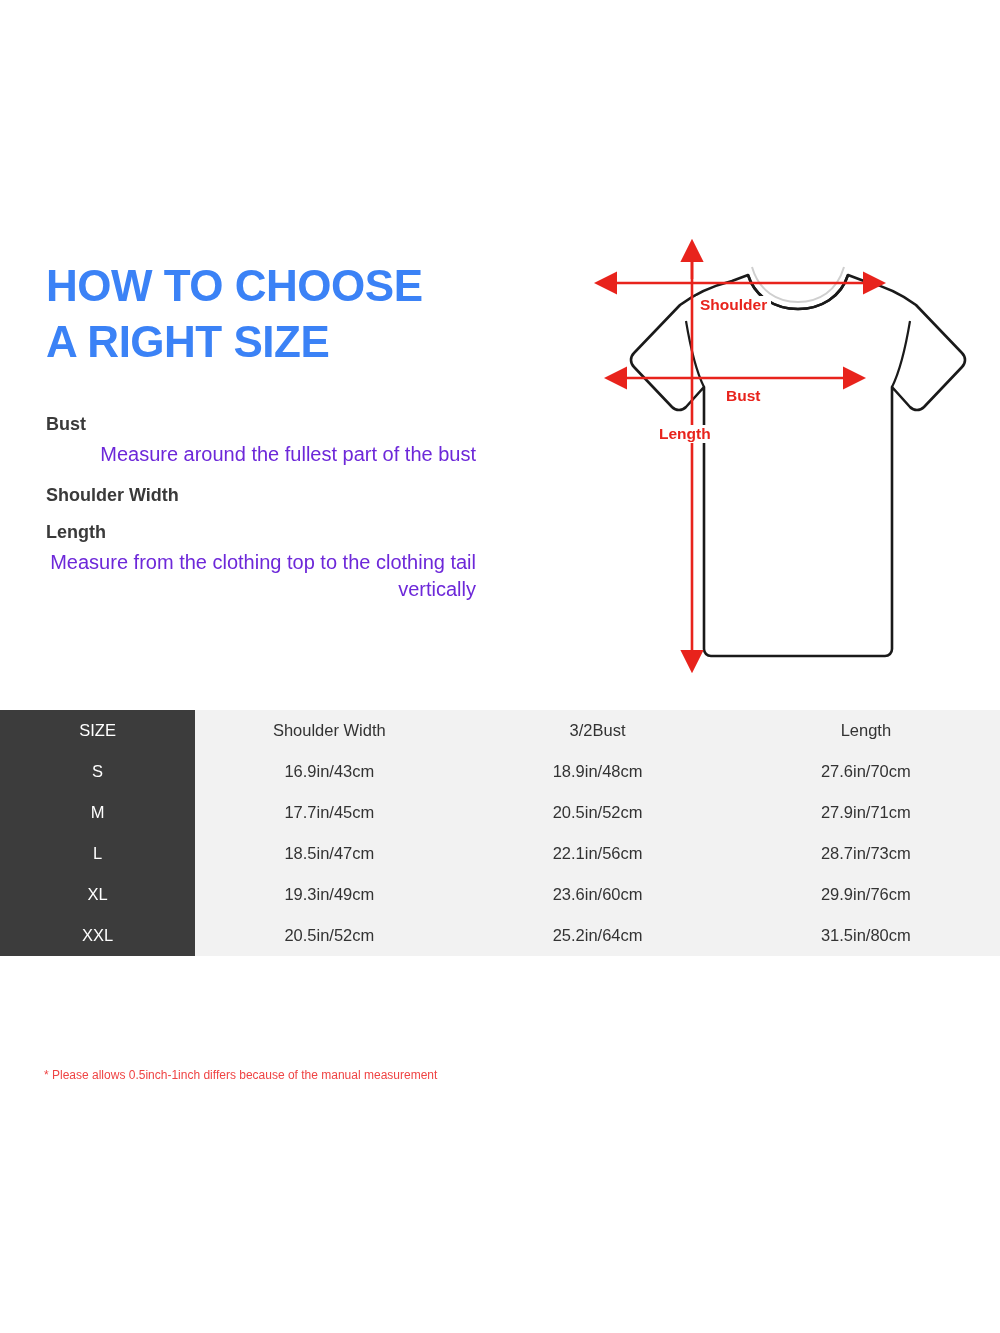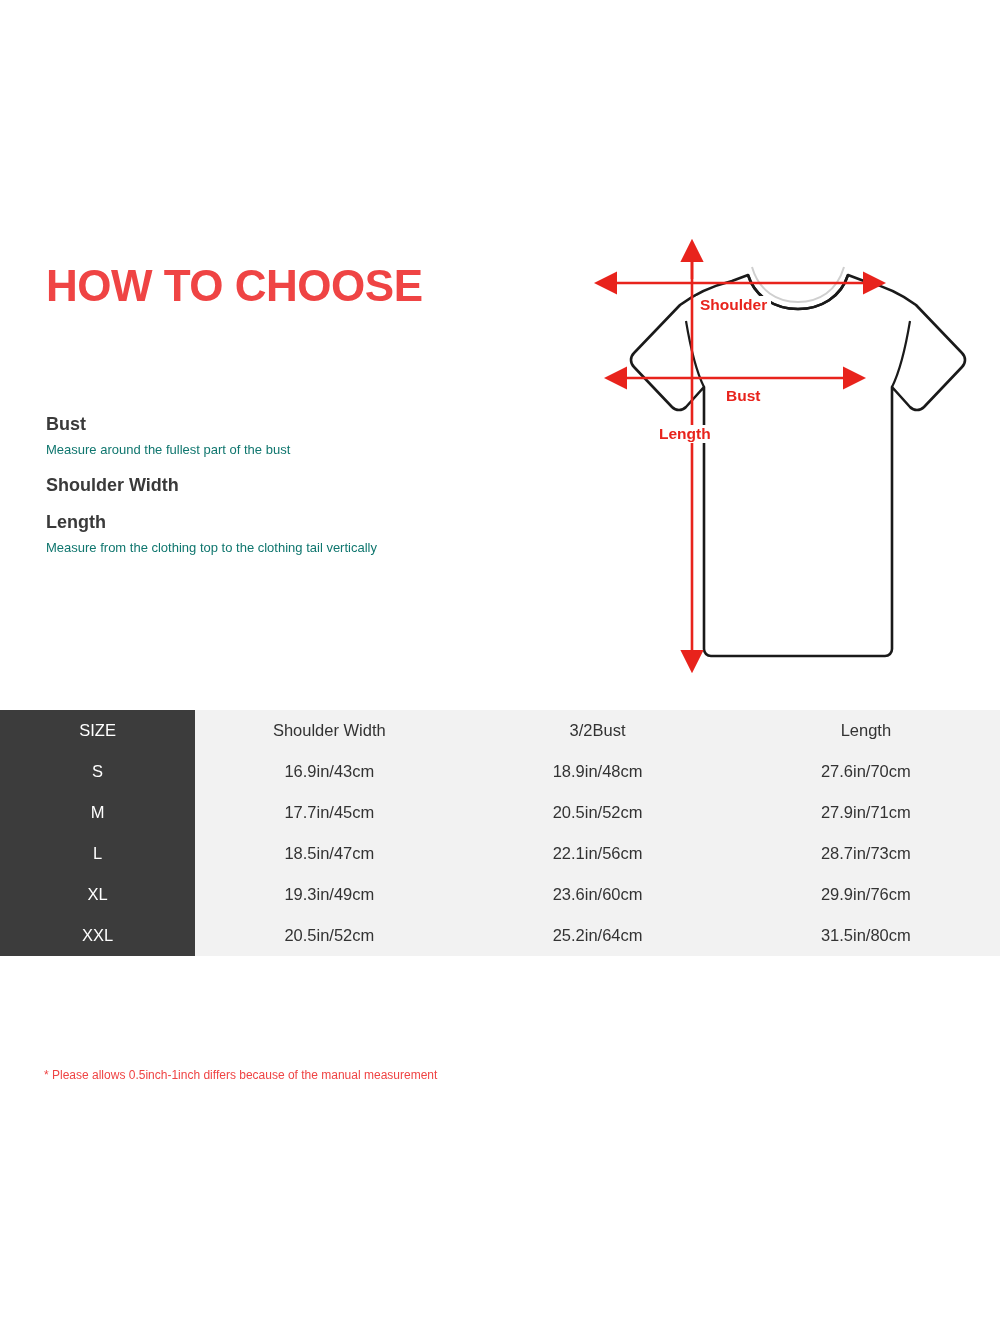--- a/index.html
+++ b/index.html
@@ -29,42 +29,43 @@
   }
 
   .headline {
     position: absolute;
     left: 46px;
     top: 258px;
     font-size: 44px;
     font-weight: bold;
     line-height: 1.28;
     letter-spacing: -0.5px;
-    color: #ef4444;
+    color: #3b82f6;
     width: 430px;
   }
   .headline .l2 { display: block; }
 
   .defs {
     position: absolute;
     left: 46px;
     top: 414px;
     width: 430px;
   }
   .def-block { margin-bottom: 16px; }
   .def-term {
     font-size: 18px;
     font-weight: bold;
     color: #3a3a3a;
     margin-bottom: 6px;
   }
   .def-desc {
-    font-size: 13px;
-    color: #0f766e;
+    font-size: 20px;
+    color: #6d28d9;
     line-height: 1.38;
+    text-align: right;
   }
 
   
   .diagram {
     position: absolute;
     left: 500px;
     top: 235px;
     width: 480px;
     height: 460px;
   }
@@ -138,20 +139,21 @@
 </style>
 </head>
 <body>
 
 <div class="page">
 
   <div class="top">
 
     <div class="headline">
       <span>HOW TO CHOOSE</span>
+      <span class="l2">A RIGHT SIZE</span>
     </div>
 
     <div class="defs">
       <div class="def-block">
         <div class="def-term">Bust</div>
         <div class="def-desc">Measure around the fullest part of the bust</div>
       </div>
       <div class="def-block">
         <div class="def-term">Shoulder Width</div>
       </div>

